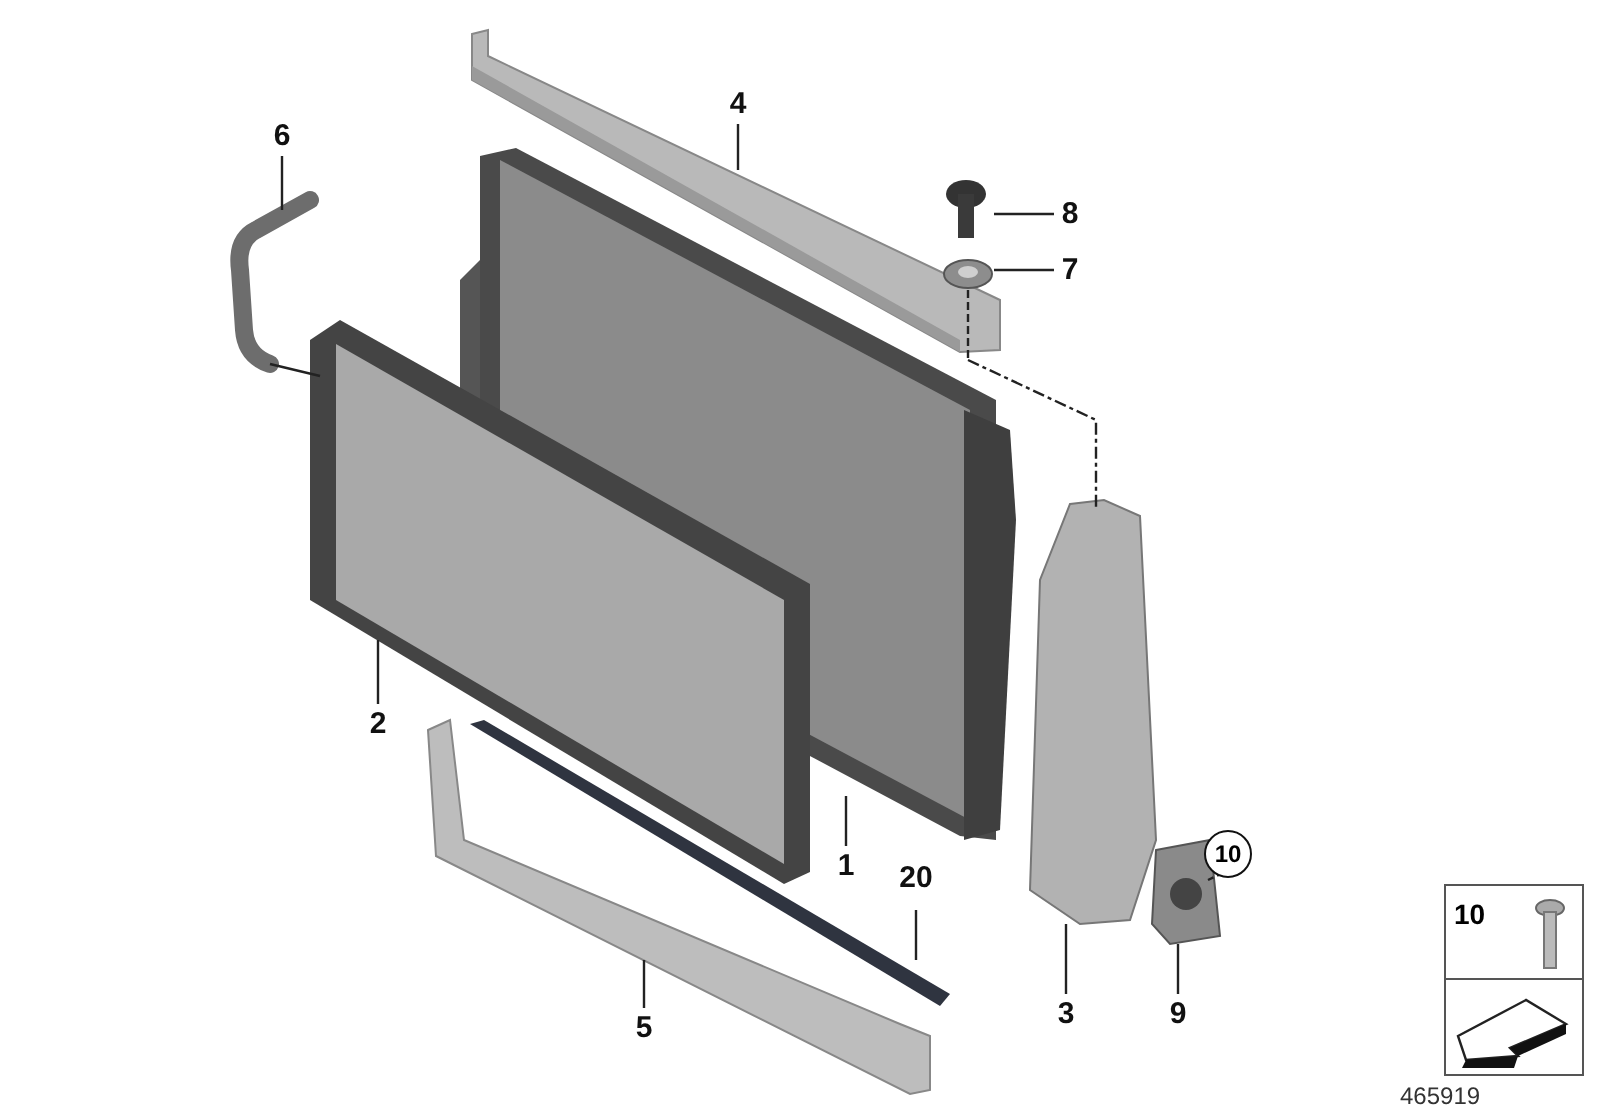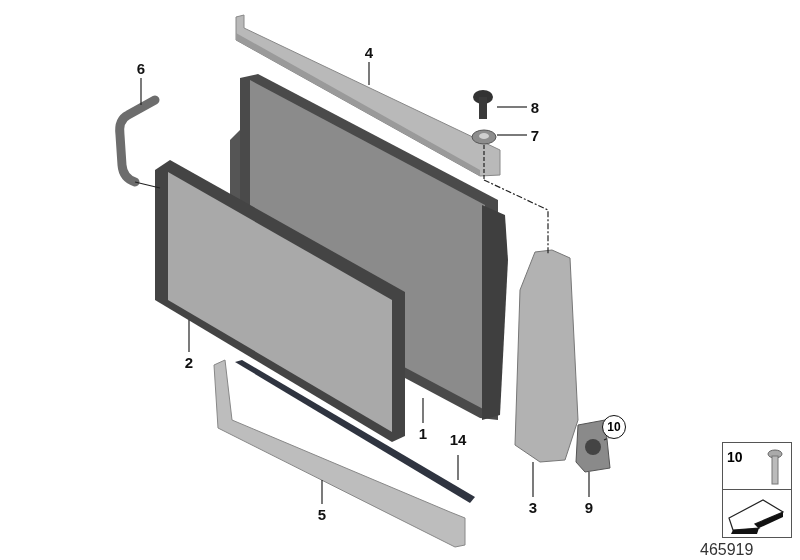--- a/index.html
+++ b/index.html
@@ -3,21 +3,21 @@
 <meta charset="utf-8">
 <style>
   html,body{margin:0;padding:0;background:#fff;}
   body{width:800px;height:560px;position:relative;overflow:hidden;font-family:"Liberation Sans",sans-serif;}
   svg.main{position:absolute;left:0;top:0;}
   .lbl{position:absolute;font-weight:bold;font-size:15px;color:#111;line-height:1;transform:translate(-50%,-50%);}
   .circ{position:absolute;width:22px;height:22px;border:1.5px solid #111;border-radius:50%;font-weight:bold;font-size:12px;display:flex;align-items:center;justify-content:center;transform:translate(-50%,-50%);background:#fff;}
   .legend{position:absolute;left:722px;top:442px;width:68px;height:94px;border:1px solid #555;background:#fff;}
   .legend .top{height:46px;border-bottom:1px solid #555;position:relative;}
   .legend .num{position:absolute;left:4px;top:6px;font-weight:bold;font-size:14px;}
-  .refnum{position:absolute;left:700px;top:541px;font-size:16px;color:#333;}
+  .refnum{position:absolute;left:700px;top:541px;font-size:12px;color:#333;}
 </style>
 </head>
 <body>
 
 <svg class="main" width="800" height="560" viewBox="0 0 800 560">
 
   <g>
     <polygon points="236,17 244,15 244,28 500,150 500,175 480,176 236,40" fill="#b9b9b9" stroke="#888" stroke-width="1"></polygon>
     <polygon points="236,40 480,176 480,170 236,33" fill="#9a9a9a"></polygon>
   </g>
@@ -85,21 +85,21 @@
 <div class="lbl" style="left:423px;top:433px">1</div>
 <div class="lbl" style="left:189px;top:362px">2</div>
 <div class="lbl" style="left:533px;top:507px">3</div>
 <div class="lbl" style="left:369px;top:52px">4</div>
 <div class="lbl" style="left:322px;top:514px">5</div>
 <div class="lbl" style="left:141px;top:68px">6</div>
 <div class="lbl" style="left:535px;top:135px">7</div>
 <div class="lbl" style="left:535px;top:107px">8</div>
 <div class="lbl" style="left:589px;top:507px">9</div>
 <div class="circ" style="left:614px;top:427px">10</div>
-<div class="lbl" style="left:458px;top:439px">14</div>
+<div class="lbl" style="left:458px;top:439px">20</div>
 
 <div class="legend">
   <div class="top">
     <span class="num">10</span>
     <svg style="position:absolute;left:42px;top:5px" width="20" height="38">
       <ellipse cx="10" cy="6" rx="7" ry="4" fill="#aaa" stroke="#666"></ellipse>
       <rect x="7" y="8" width="6" height="28" fill="#bbb" stroke="#777"></rect>
     </svg>
   </div>
   <svg width="68" height="46">

